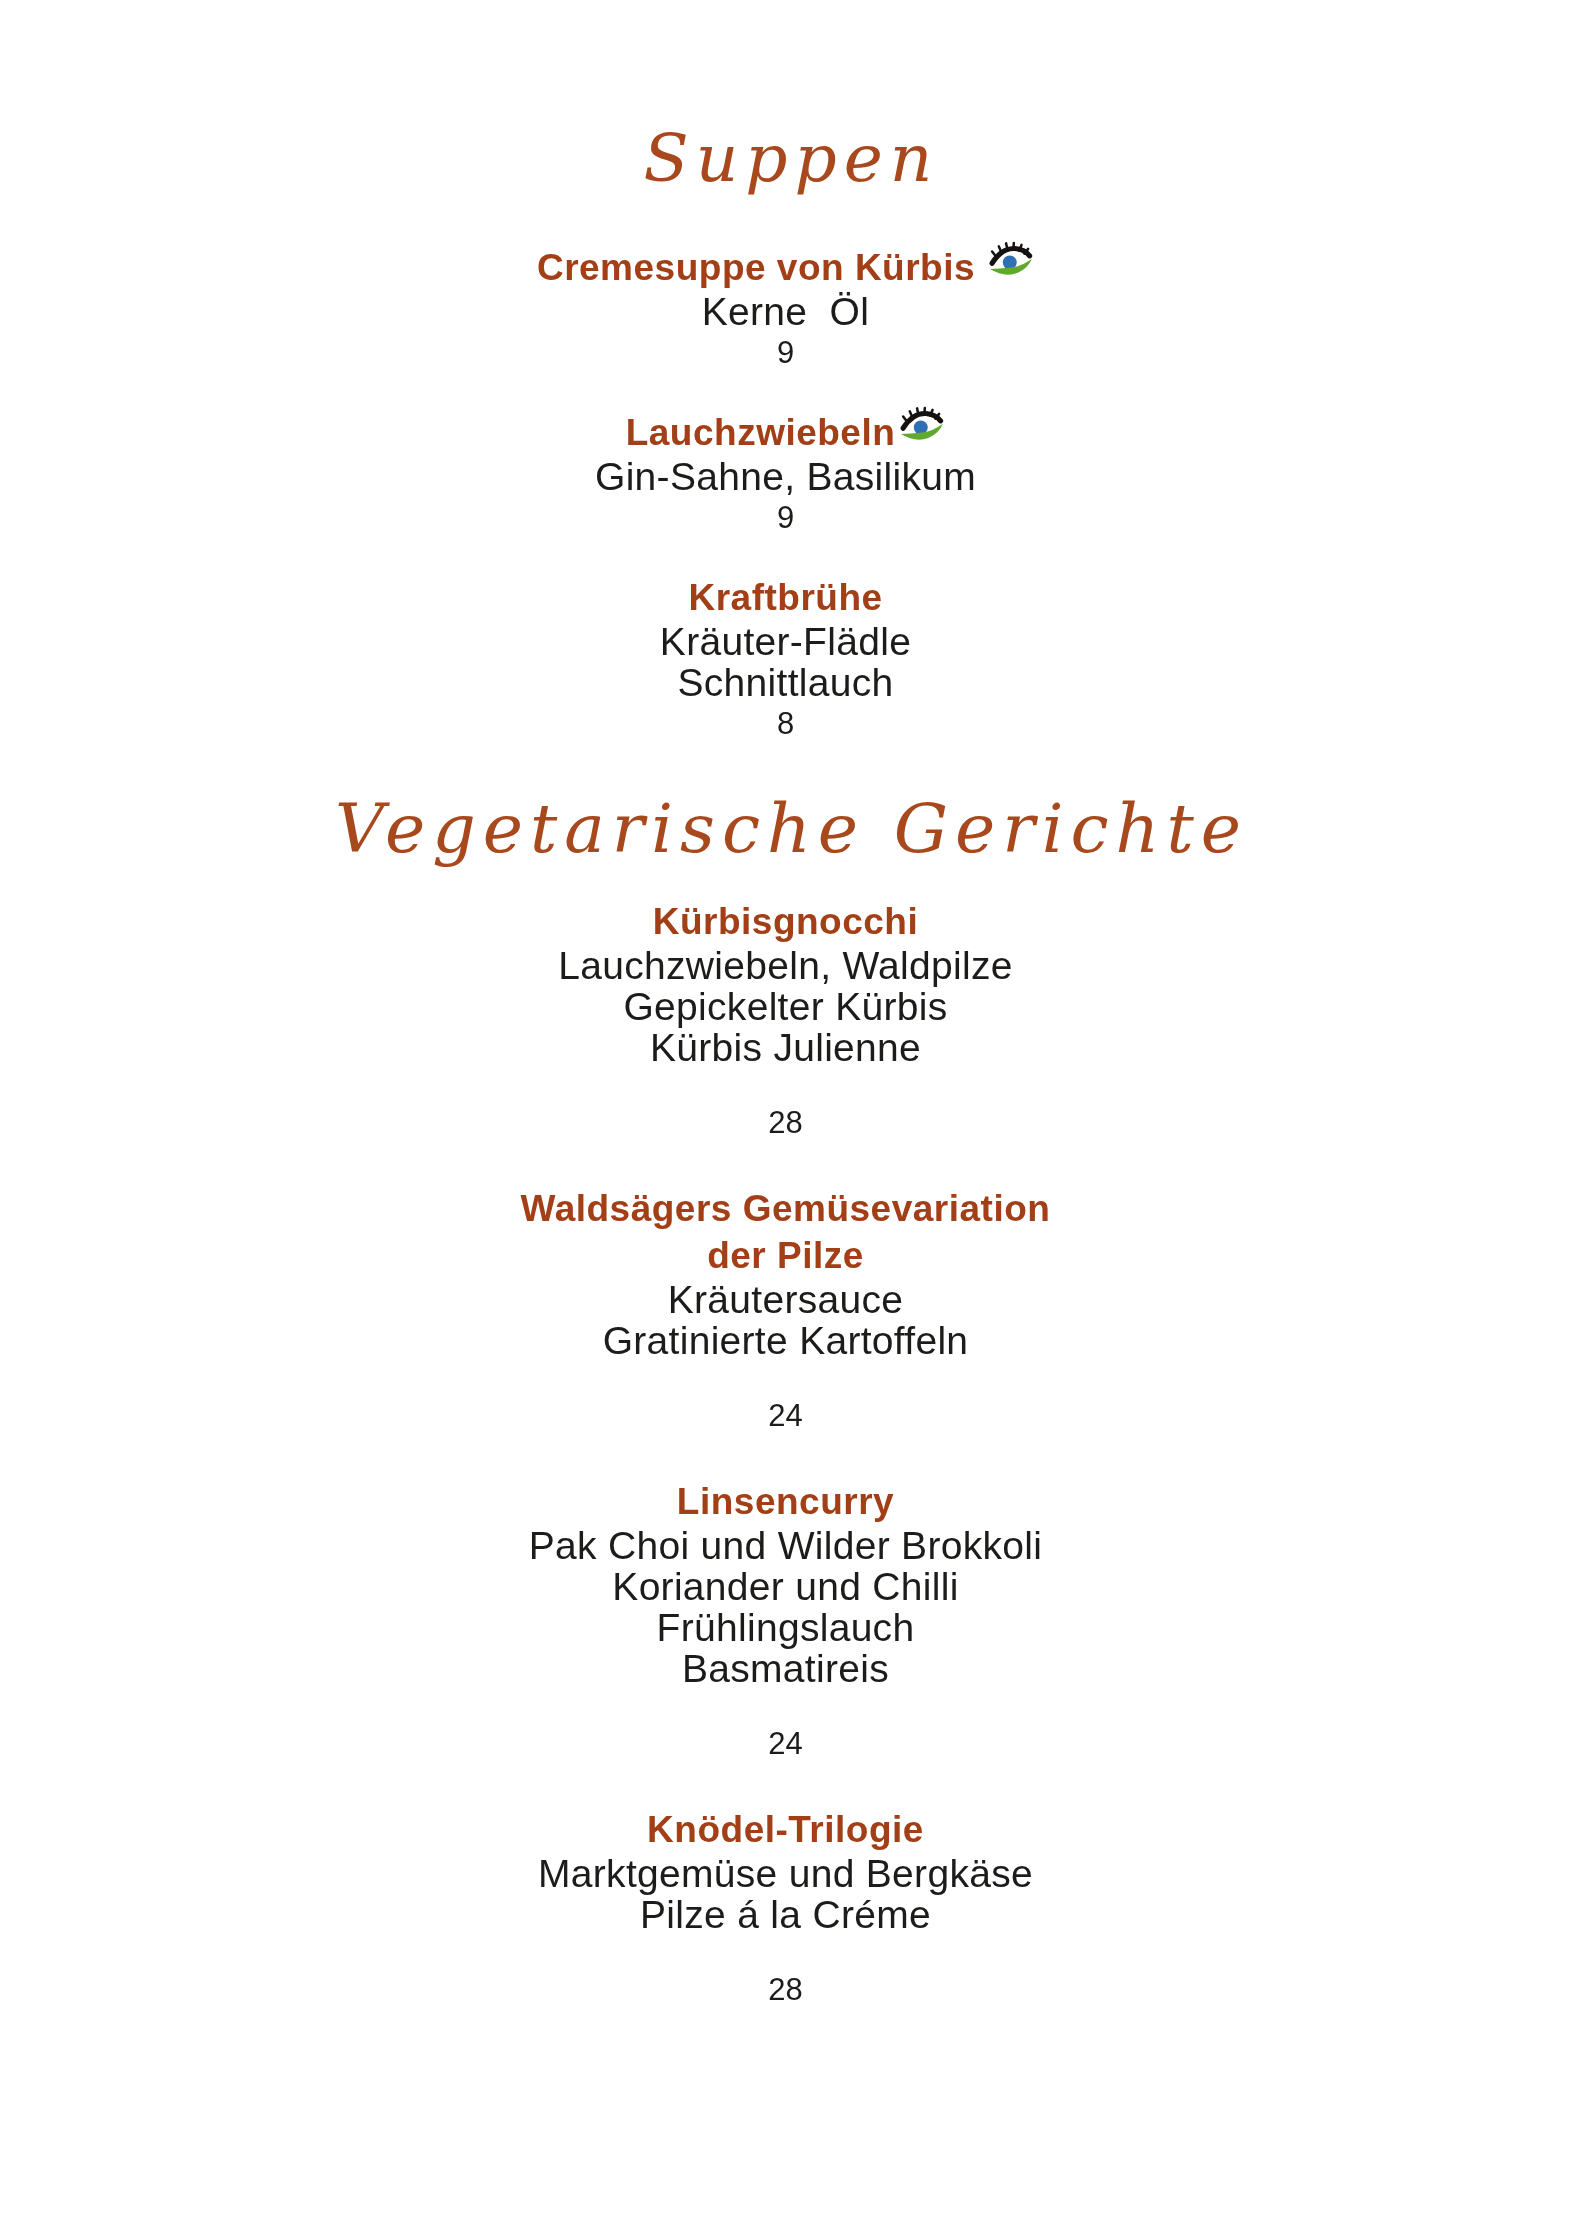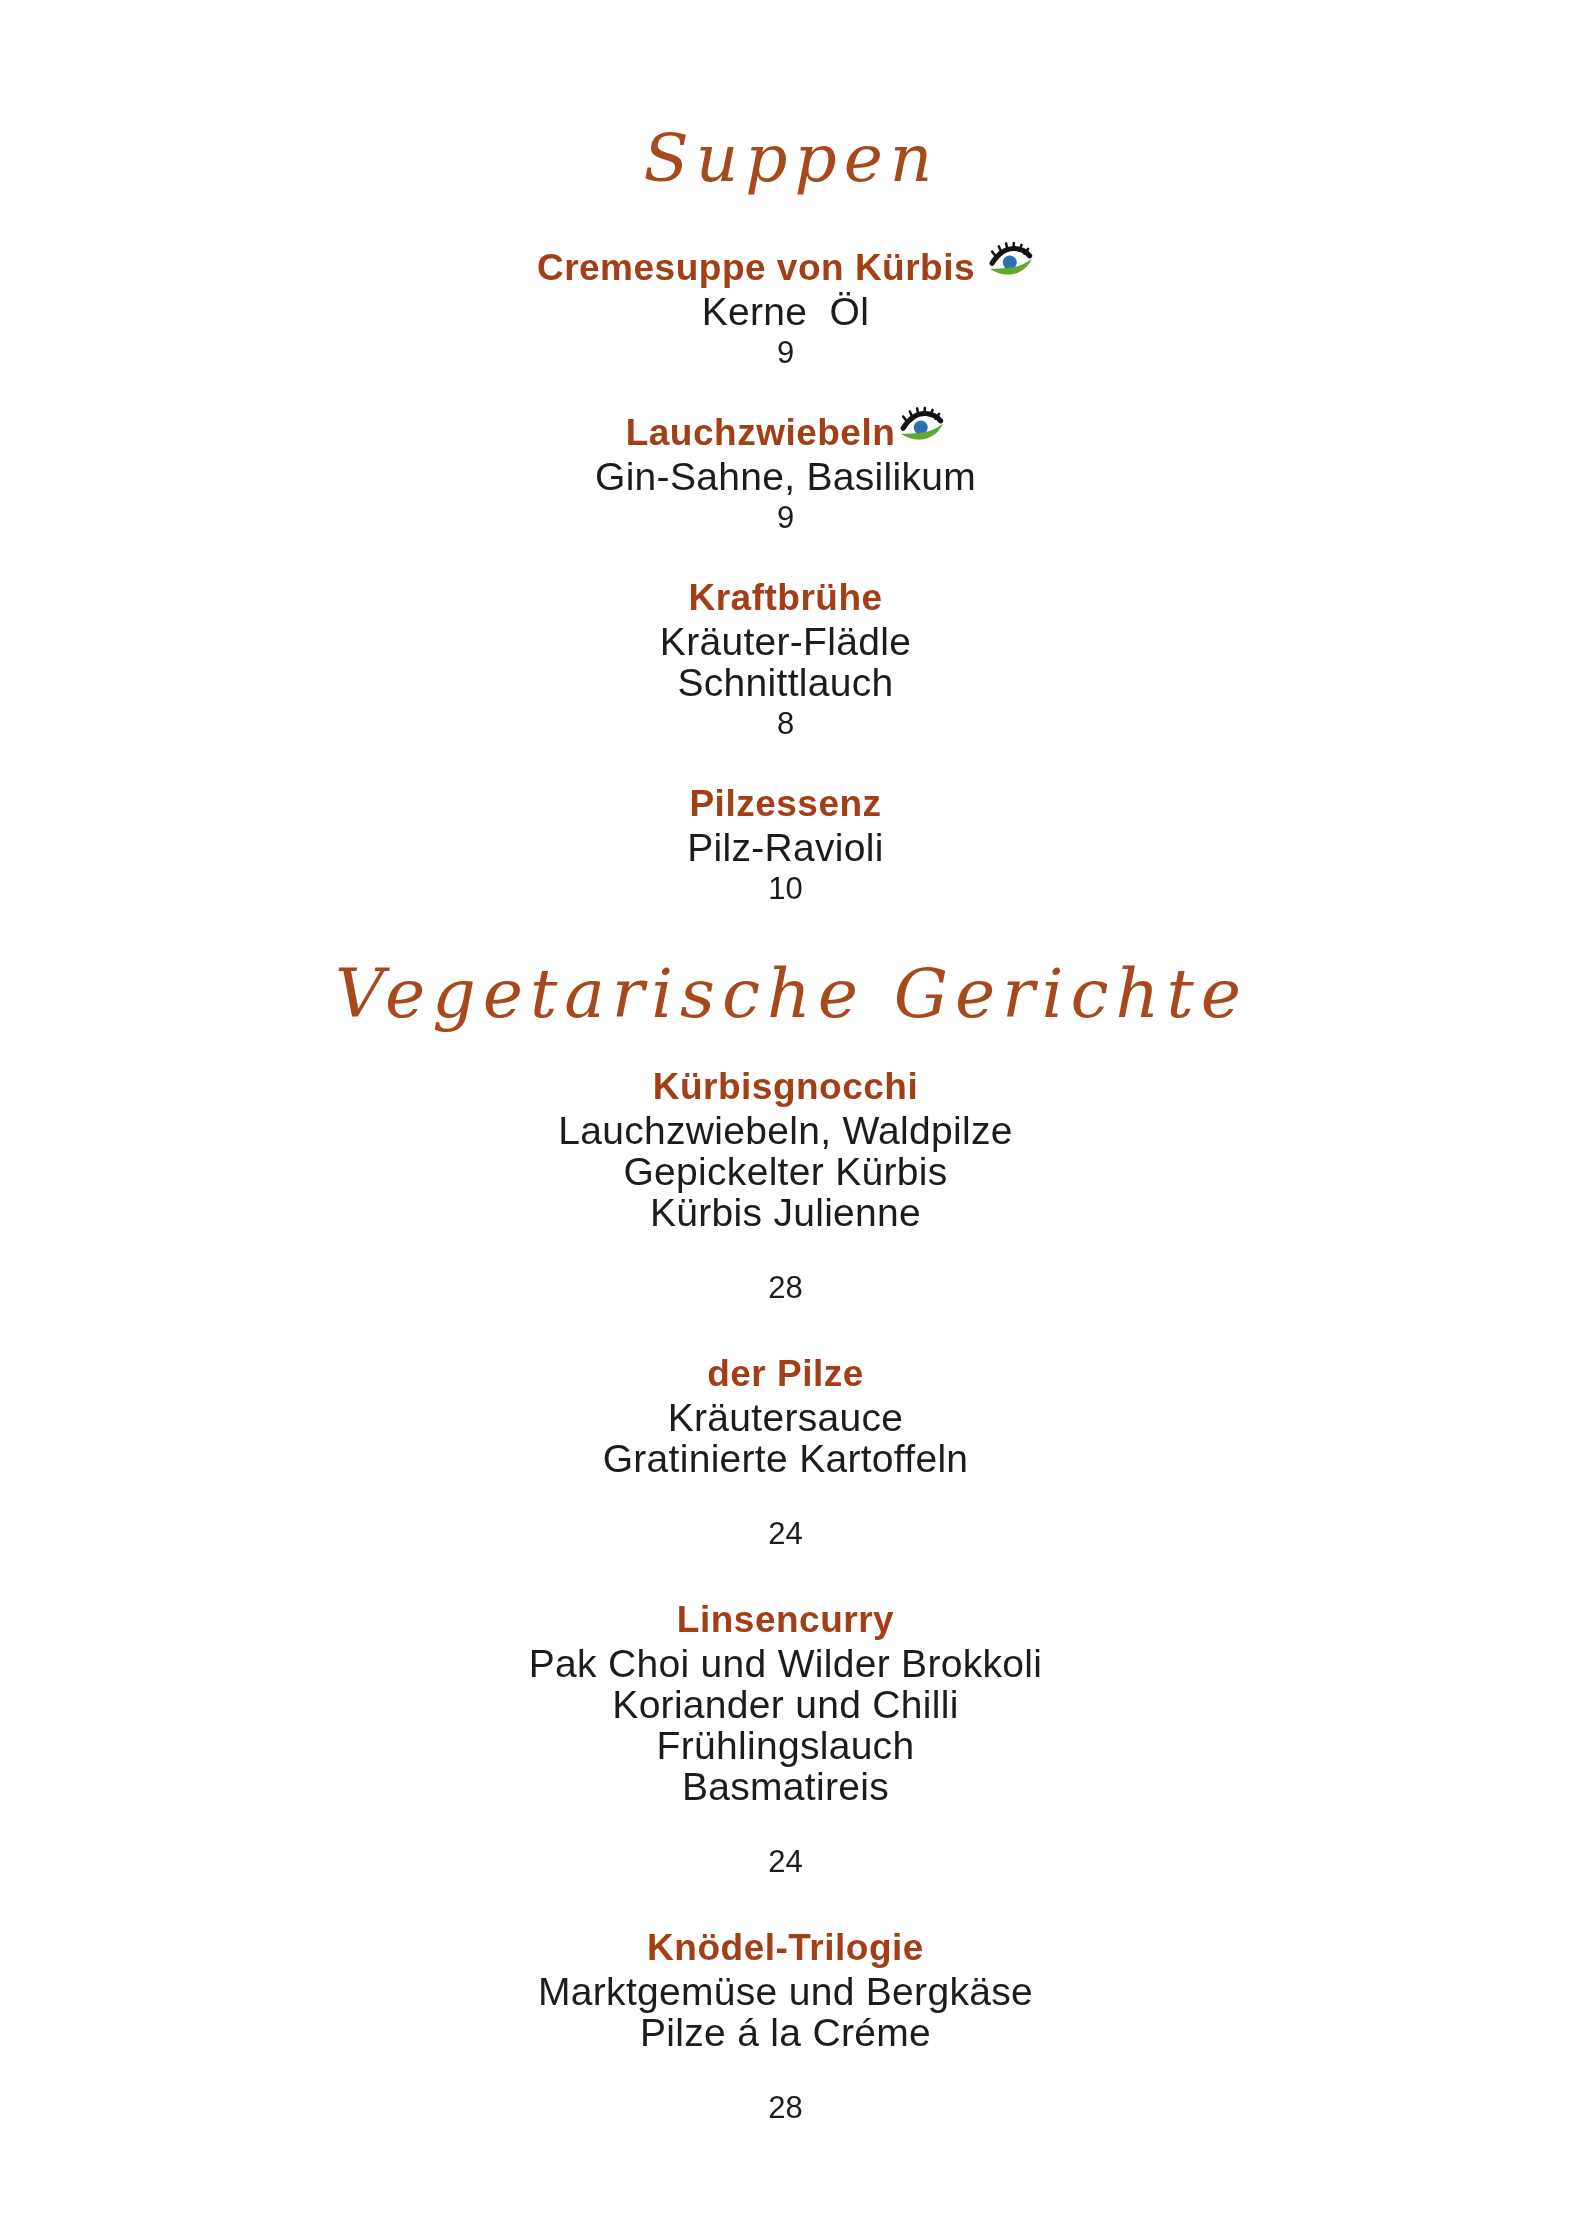--- a/index.html
+++ b/index.html
@@ -135,43 +135,39 @@
 
     <div class="menu-item">
       <div class="item-title">
         <span>Kraftbrühe</span>
       </div>
       <div class="item-line">Kräuter-Flädle</div>
       <div class="item-line">Schnittlauch</div>
       <div class="item-price">8</div>
     </div>
 
-    <div class="menu-item">
-      <div class="item-title">
-        <span>Pilzessenz</span>
-      </div>
-      <div class="item-line">Pilz-Ravioli</div>
-      <div class="item-price">10</div>
-    </div>
   </div>
 
   <div class="section section-veg">
     <h1 class="script-heading second">Vegetarische Gerichte</h1>
 
     <div class="menu-item">
       <div class="item-title">
         <span>Kürbisgnocchi</span>
       </div>
       <div class="item-line">Lauchzwiebeln, Waldpilze</div>
       <div class="item-line">Gepickelter Kürbis</div>
       <div class="item-line">Kürbis Julienne</div>
       <div class="item-price gapped">28</div>
     </div>
 
     <div class="menu-item">
+      <div class="item-title">
+        <span>Waldsägers Gemüsevariation</span>
+      </div>
       <div class="item-title-line2">der Pilze</div>
       <div class="item-line">Kräutersauce</div>
       <div class="item-line">Gratinierte Kartoffeln</div>
       <div class="item-price gapped">24</div>
     </div>
 
     <div class="menu-item">
       <div class="item-title">
         <span>Linsencurry</span>
       </div>

